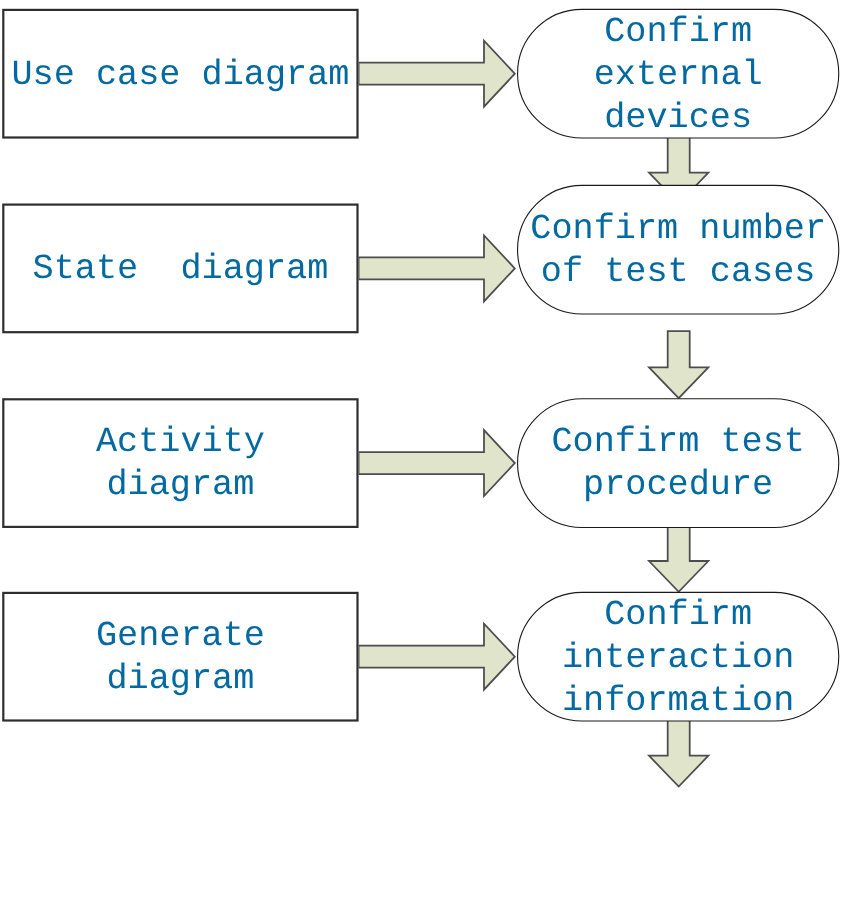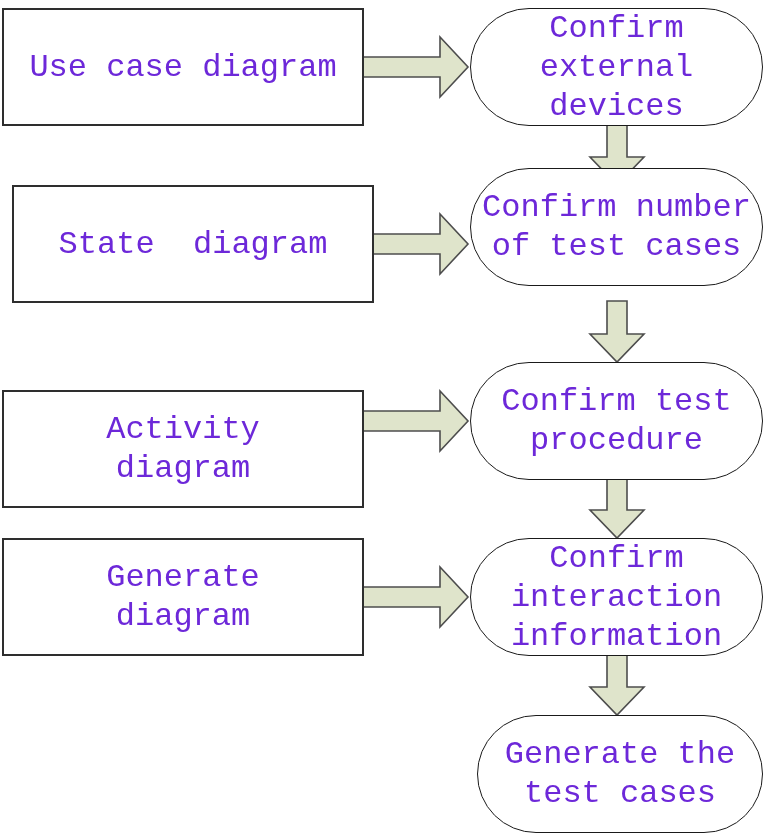--- a/index.html
+++ b/index.html
@@ -24,42 +24,42 @@
   .node {
     position: absolute;
     box-sizing: border-box;
     background: #ffffff;
     display: flex;
     align-items: center;
     justify-content: center;
   }
   .rect {
     left: 2px;
-    width: 362px;
+    width: 324px;
     height: 118px;
     border: 2px solid #2e2e2e;
     justify-content: center;
   }
   .pill {
     left: 470px;
     width: 293px;
     height: 118px;
     border: 1.5px solid #1a1a1a;
     border-radius: 59px;
   }
   .label {
     font-size: 32px;
     line-height: 39px;
-    color: #6d28d9;
+    color: #0369a1;
     text-align: center;
     white-space: pre-wrap;
   }
   .r0 { top: 8px; }
-  .r1 { top: 185px; margin-left: 10px; }
-  .r2 { top: 362px; margin-top: 28px; }
+  .r1 { top: 185px; }
+  .r2 { top: 362px; }
   .r3 { top: 538px; }
   .p0 { top: 8px; }
   .p1 { top: 168px; }
   .p2 { top: 362px; align-items: center; }
   .p3 { top: 538px; }
   .p4 { top: 715px; left: 477px; width: 286px; }
 </style>
 </head>
 <body>
 
@@ -104,18 +104,14 @@
   </div>
   <div class="node pill p2">
     <span class="label">Confirm test
 procedure</span>
   </div>
   <div class="node pill p3">
     <span class="label">Confirm
 interaction
 information</span>
   </div>
-  <div class="node pill p4">
-    <span class="label">Generate the
-test cases</span>
-  </div>
 
 </div>
 
 </body></html>

